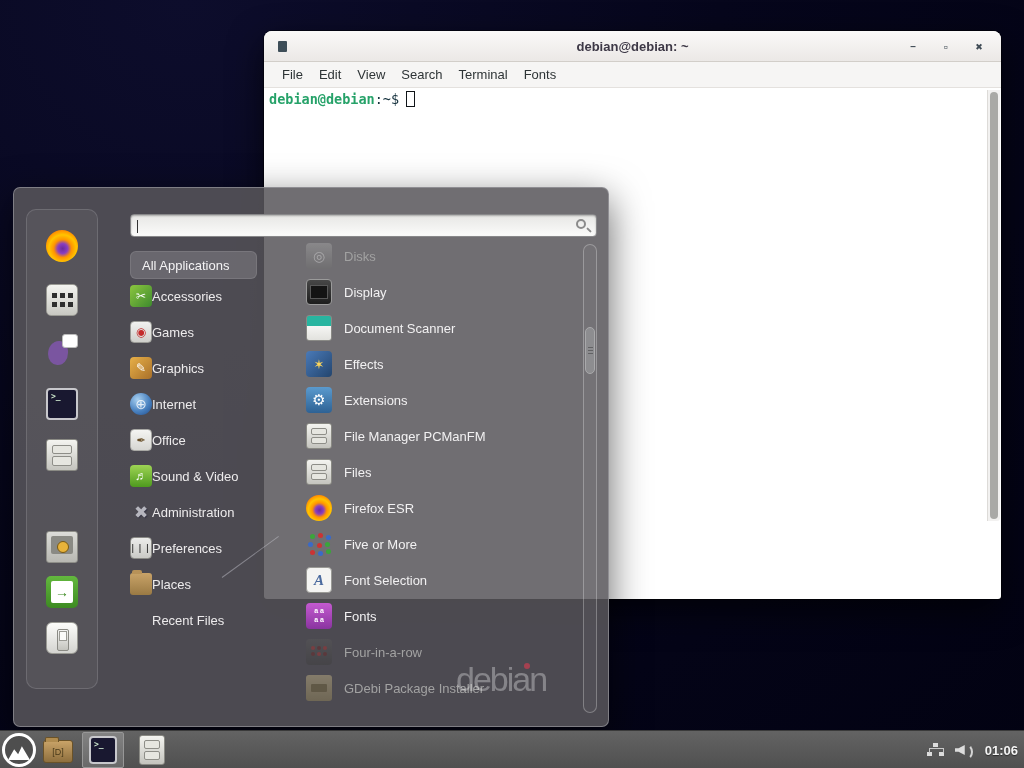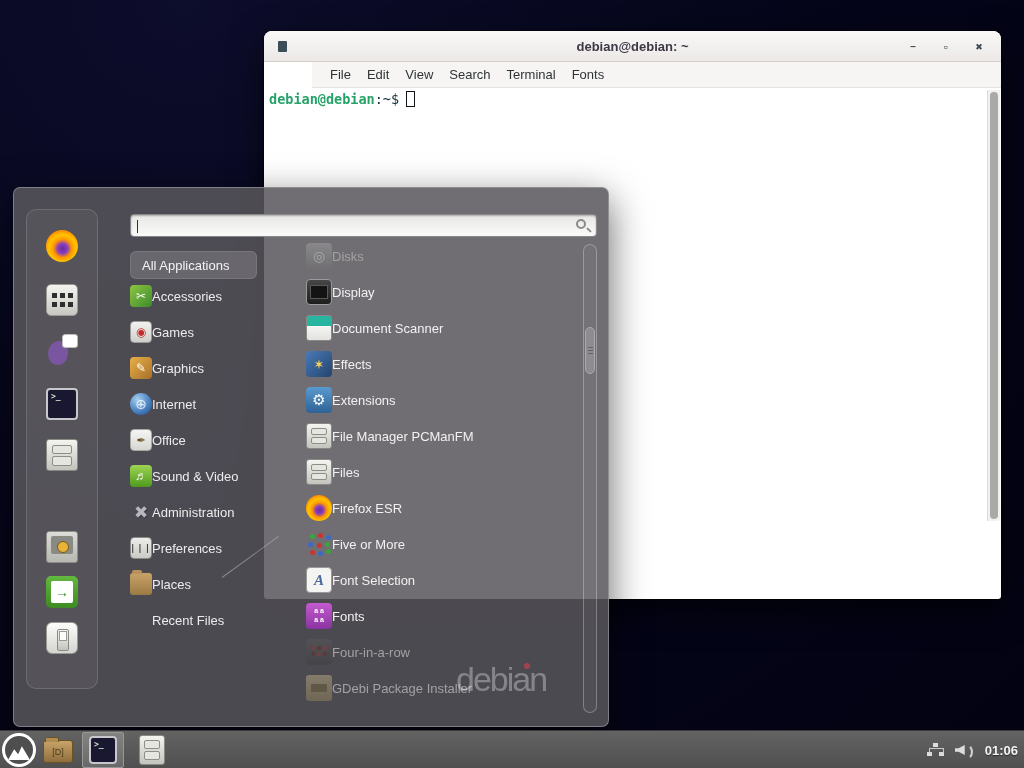--- a/index.html
+++ b/index.html
@@ -20,21 +20,21 @@
   .title-icon { width:9px; height:11px; background:#3e4e58; border-radius:1px; margin-left:14px; }
   .term-title { position:absolute; left:0; right:0; text-align:center; font-size:13px;
     font-weight:bold; color:#3d3846; }
   .win-controls { position:absolute; right:10px; top:0; height:31px; display:flex; align-items:center; }
   .win-btn { width:24px; height:22px; display:flex; align-items:center; justify-content:center;
     font-size:10px; color:#3f4b55; margin-left:9px; }
   .wc-min::before { content:"–"; font-weight:bold; }
   .wc-max::before { content:"▫"; font-size:12px; }
   .wc-close::before { content:"✖"; font-size:9px; }
   .term-menubar { height:26px; background:#f6f5f4; border-bottom:1px solid #e4e1de;
-    display:flex; align-items:center; padding-left:10px;margin-left:48px; }
+    display:flex; align-items:center; padding-left:10px; }
   .tmenu-item { font-size:13px; color:#2e3436; padding:0 8px; }
   .term-body { position:relative; height:436px; background:#fff; border-radius:0 0 3px 3px;
     font-family:"DejaVu Sans Mono","Liberation Mono",monospace; font-size:13.5px; }
   .prompt-line { position:absolute; left:5px; top:3px; white-space:pre; }
   .p-user { color:#26a269; font-weight:bold; }
   .p-dark { color:#17333f; }
   .term-cursor { display:inline-block; width:9px; height:16px; border:1.5px solid #101418;
     vertical-align:text-bottom; margin-left:7px; }
   .term-scrollbar { position:absolute; right:1px; top:2px; bottom:3px; width:13px;
     background:#f2f1f0; border-left:1px solid #dddbd8; border-radius:0 0 3px 0; }
@@ -69,21 +69,21 @@
 
   .all-apps-btn { position:absolute; left:116px; top:63px; width:127px; height:28px;
     background:rgba(255,255,255,.16); border:1px solid rgba(255,255,255,.10); border-radius:6px;
     display:flex; align-items:center; padding-left:11px; font-size:13px; color:#f4f3f4; }
 
   .cat-list { position:absolute; left:116px; top:90px; width:152px; }
   .cat-row { height:36px; display:flex; align-items:center; }
   .cat-label { font-size:13px; color:#edebec; white-space:nowrap; }
 
   .app-list { position:absolute; left:280px; top:50px; width:287px; }
-  .app-row { height:36px; display:flex; align-items:center; padding-left:12px; }
+  .app-row { height:36px; display:flex; align-items:center; gap:12px; padding-left:12px; }
   .app-label { font-size:13px; color:#f2f1f2; white-space:nowrap; }
   .app-row.disabled .app-label { color:#a2a2a2; }
   .app-row.disabled .mini-icon { opacity:.45; }
 
   .menu-scrollbar { position:absolute; left:569px; top:56px; width:14px; height:469px;
     border:1px solid rgba(255,255,255,.28); border-radius:7px; background:rgba(255,255,255,.03); }
   .menu-thumb { position:absolute; left:1px; width:10px; top:82px; height:47px;
     background:#8d8d90; border:1px solid #a9a9ab; border-radius:5px; }
   .menu-thumb::before { content:""; position:absolute; left:2px; top:19px; width:5px; height:1px;
     background:#626264; box-shadow:0 3px 0 #626264, 0 6px 0 #626264; }

